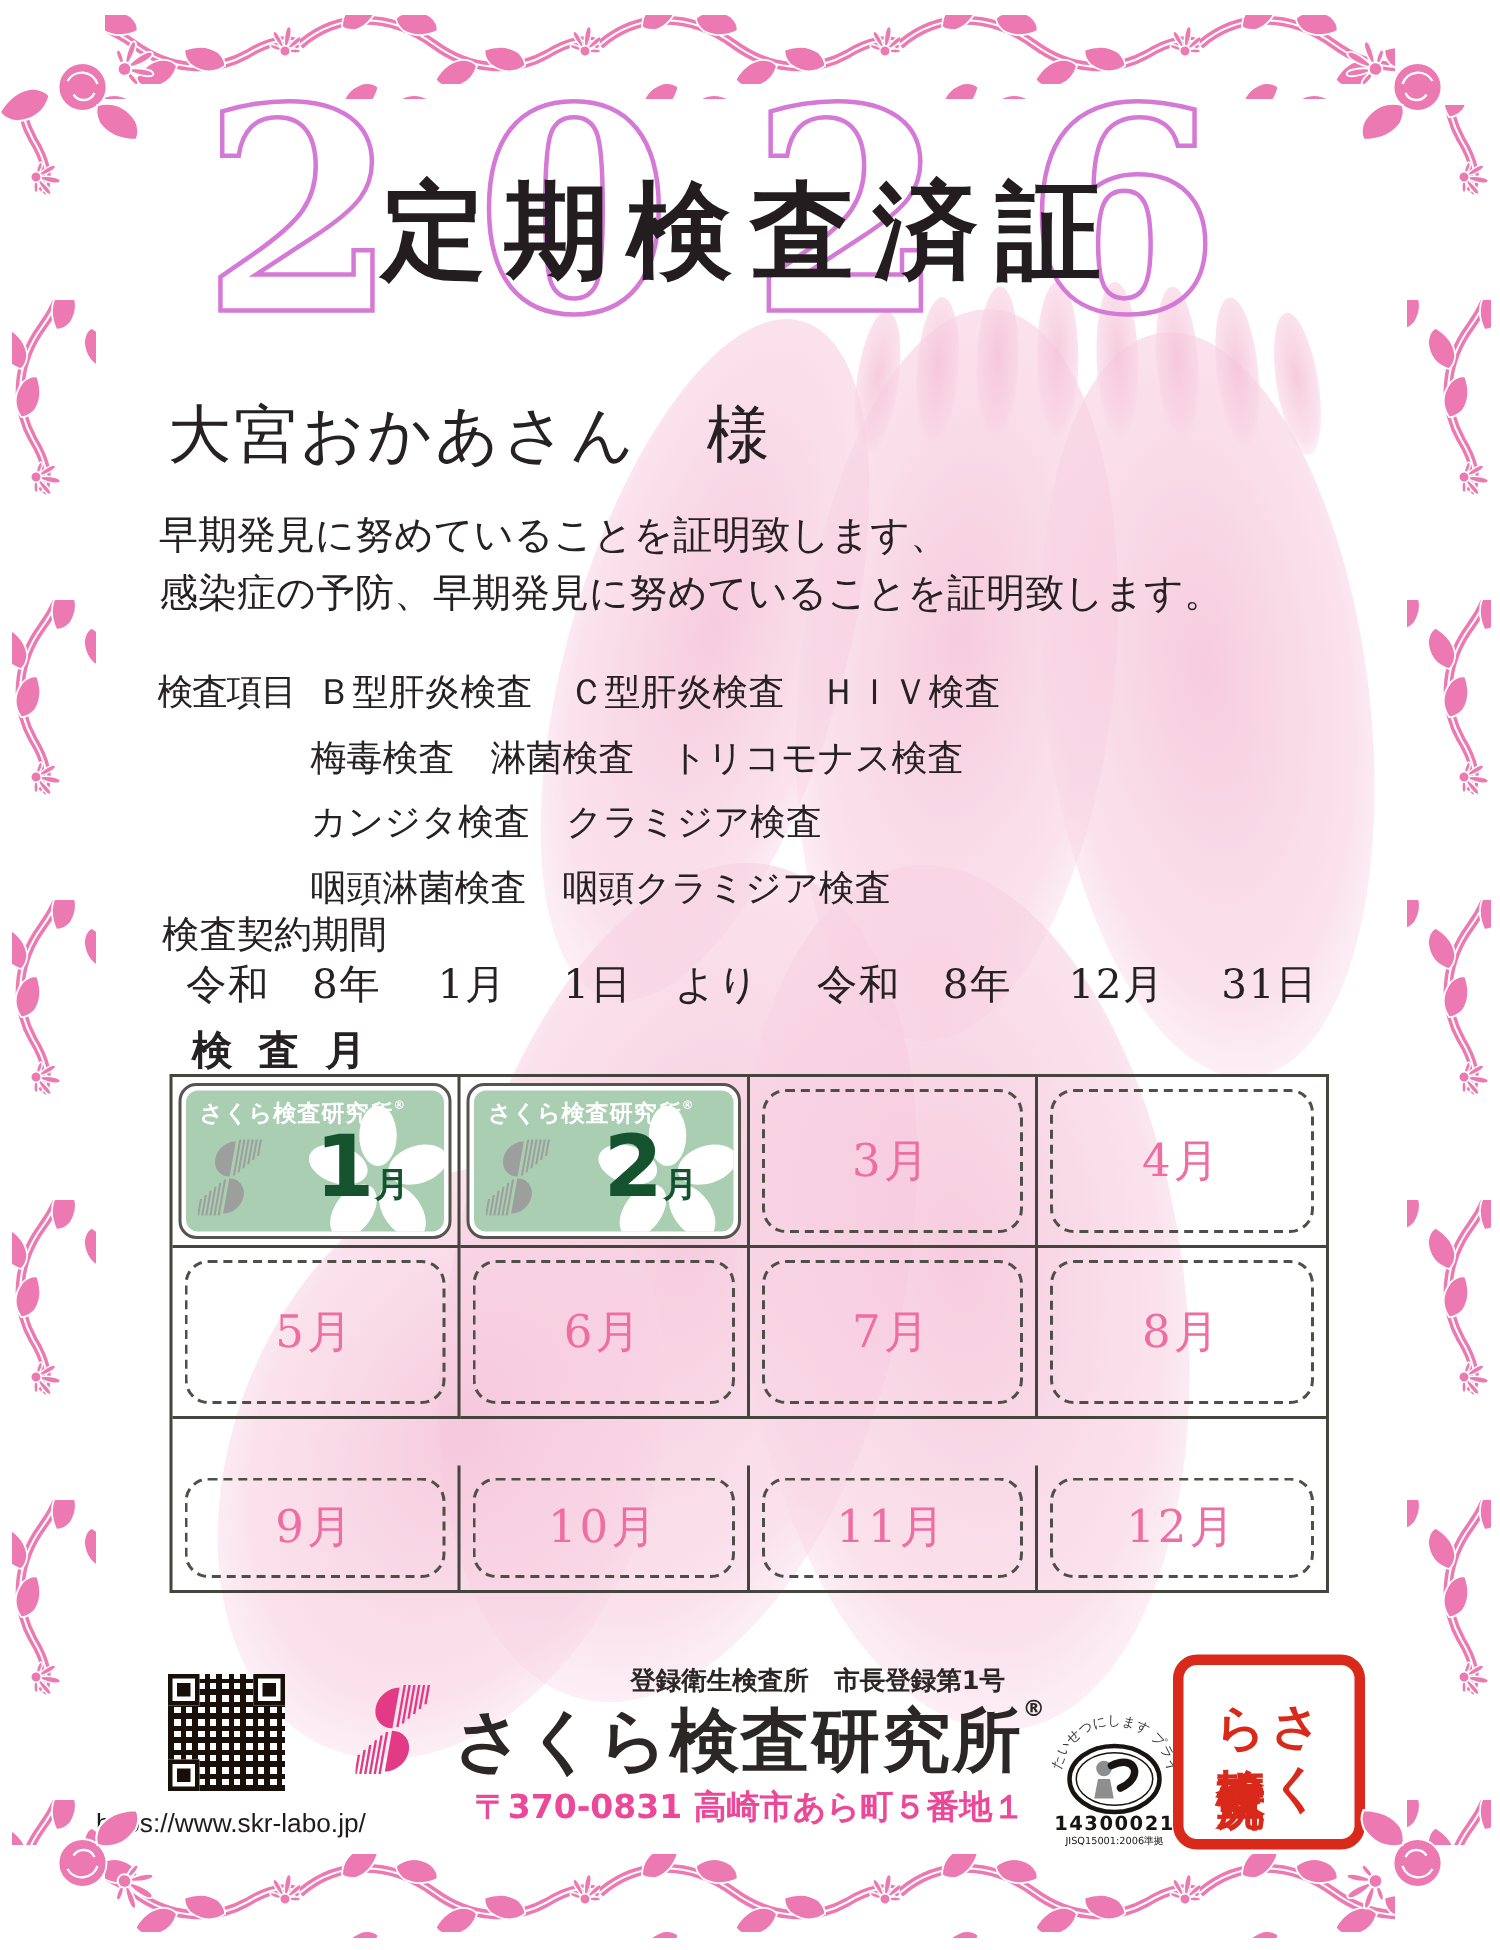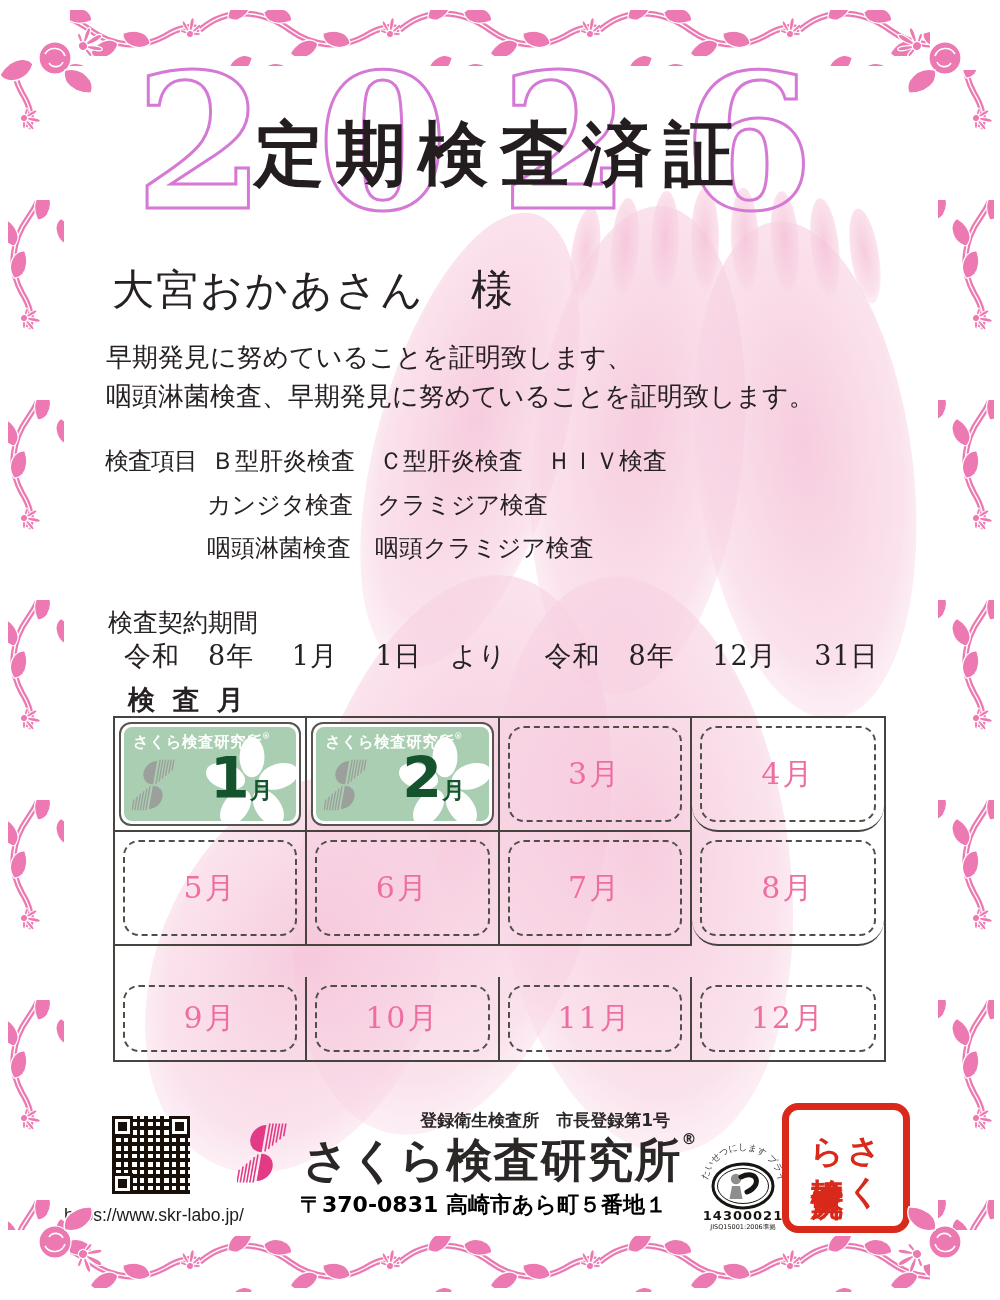--- a/index.html
+++ b/index.html
@@ -24,21 +24,21 @@
   .insp-line.ind{padding-left:102px;}
   .contract-label{position:absolute;left:108px;top:606px;z-index:2;font-size:25px;}
   .contract-period{position:absolute;left:124px;top:638px;z-index:2;font-size:27px;letter-spacing:1px;}
   .cal-label{position:absolute;left:128px;top:682px;z-index:2;font-size:27px;font-weight:700;letter-spacing:4px;}
 
   
   .grid{position:absolute;left:113px;top:716px;width:773px;height:346px;z-index:2;
     display:grid;grid-template-columns:repeat(4,1fr);grid-template-rows:repeat(3,1fr);
     border:2px solid #46443f;background:transparent;box-sizing:border-box;}
   .cell{position:relative;border-right:2px solid #46443f;border-bottom:2px solid #46443f;box-sizing:border-box;}
-  .cell:nth-child(4n){border-right:0;border-radius:26px;}
+  .cell:nth-child(4n){border-right:0;}
   .cell:nth-child(n+9){border-bottom:0;margin-top:31px;}
   .slot{position:absolute;inset:8px;border:2px dashed #4f4f4a;border-radius:16px;
     display:flex;align-items:center;justify-content:center;}
   .month-label{font-size:30px;color:#ef6ea2;letter-spacing:2px;}
 
   
   .stamp{position:absolute;inset:4px;border:2px solid #55544f;border-radius:12px;background:#fff;padding:3px;}
   .stamp-in{position:relative;width:100%;height:100%;background:#a9ceb2;border-radius:8px;overflow:hidden;
     font-family:"DejaVu Sans",sans-serif;}
   .stamp-flower{position:absolute;right:-4px;top:10px;width:96px;height:96px;}
@@ -57,22 +57,22 @@
   .qr .f::after{content:"";position:absolute;inset:3px;background:#181008;}
   .qr .f.tl{left:0;top:0;} .qr .f.tr{right:0;top:0;} .qr .f.bl{left:0;bottom:0;}
   .url{position:absolute;left:64px;top:1205px;width:250px;z-index:2;
     font-family:"Liberation Sans","DejaVu Sans",sans-serif;font-size:17.5px;color:#1f1a1c;}
   .slogo-footer{position:absolute;left:237px;top:1116px;width:56px;height:74px;z-index:2;color:#e23a85;}
   .reg-line{position:absolute;left:310px;top:1109px;width:360px;z-index:2;text-align:right;
     font-family:"DejaVu Sans",sans-serif;font-size:17px;font-weight:700;color:#2c2727;}
   .company{position:absolute;left:300px;top:1130px;width:400px;z-index:2;text-align:center;white-space:nowrap;
     font-family:"DejaVu Sans",sans-serif;font-size:46px;font-weight:700;letter-spacing:1px;color:#2c2727;}
   .company .rmark{font-size:15px;vertical-align:top;}
-  .address{position:absolute;left:300px;top:1190px;width:400px;z-index:2;text-align:left;white-space:nowrap;
-    font-family:"DejaVu Sans",sans-serif;font-size:22px;font-weight:700;color:#000000;}
+  .address{position:absolute;left:300px;top:1190px;width:400px;z-index:2;text-align:center;white-space:nowrap;
+    font-family:"DejaVu Sans",sans-serif;font-size:22px;font-weight:700;color:#ec4899;}
   .pmark{position:absolute;left:697px;top:1128px;width:92px;height:104px;z-index:2;}
   .seal{position:absolute;left:782px;top:1103px;width:128px;height:130px;z-index:2;box-sizing:border-box;
     border:7px solid #d8291a;border-radius:16px;display:flex;align-items:center;justify-content:center;}
   .seal-txt{writing-mode:vertical-rl;height:110px;font-family:"DejaVu Serif",serif;font-weight:700;
     font-size:33px;line-height:37px;color:#d8291a;letter-spacing:2px;}
 </style>
 </head>
 <body>
 
 <div class="page">
@@ -194,27 +194,28 @@
   </svg>
 
   <div class="year-wm">2026</div>
   <div class="cert-title">定期検査済証</div>
 
   <div class="recipient">
     <span>大宮おかあさん</span><span class="hon">様</span>
   </div>
   <div class="intro">
     <div>早期発見に努めていることを証明致します、</div>
-    <div>咽頭淋菌検査、早期発見に努めていることを証明致します。</div>
+    <div>感染症の予防、早期発見に努めていることを証明致します。</div>
   </div>
 
   <div class="insp">
     <div class="insp-line">
       <span class="insp-label">検査項目</span><span>Ｂ型肝炎検査　Ｃ型肝炎検査　ＨＩＶ検査</span>
     </div>
+    <div class="insp-line ind">梅毒検査　淋菌検査　トリコモナス検査</div>
     <div class="insp-line ind">カンジタ検査　クラミジア検査</div>
     <div class="insp-line ind">咽頭淋菌検査　咽頭クラミジア検査</div>
   </div>
 
   <div class="contract-label">検査契約期間</div>
   <div class="contract-period">令和　8年　 1月　 1日　より　 令和　8年　 12月　 31日</div>
   <div class="cal-label">検 査 月</div>
 
   <div class="grid">
 

